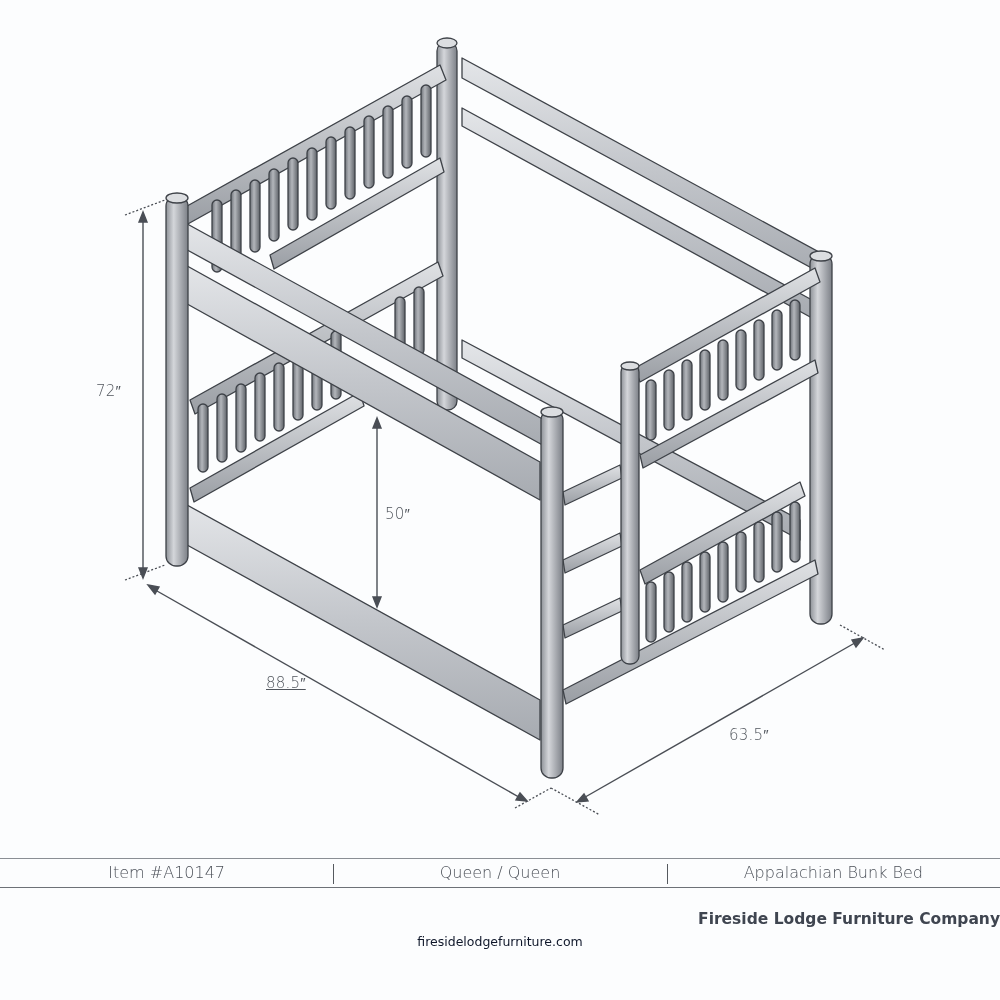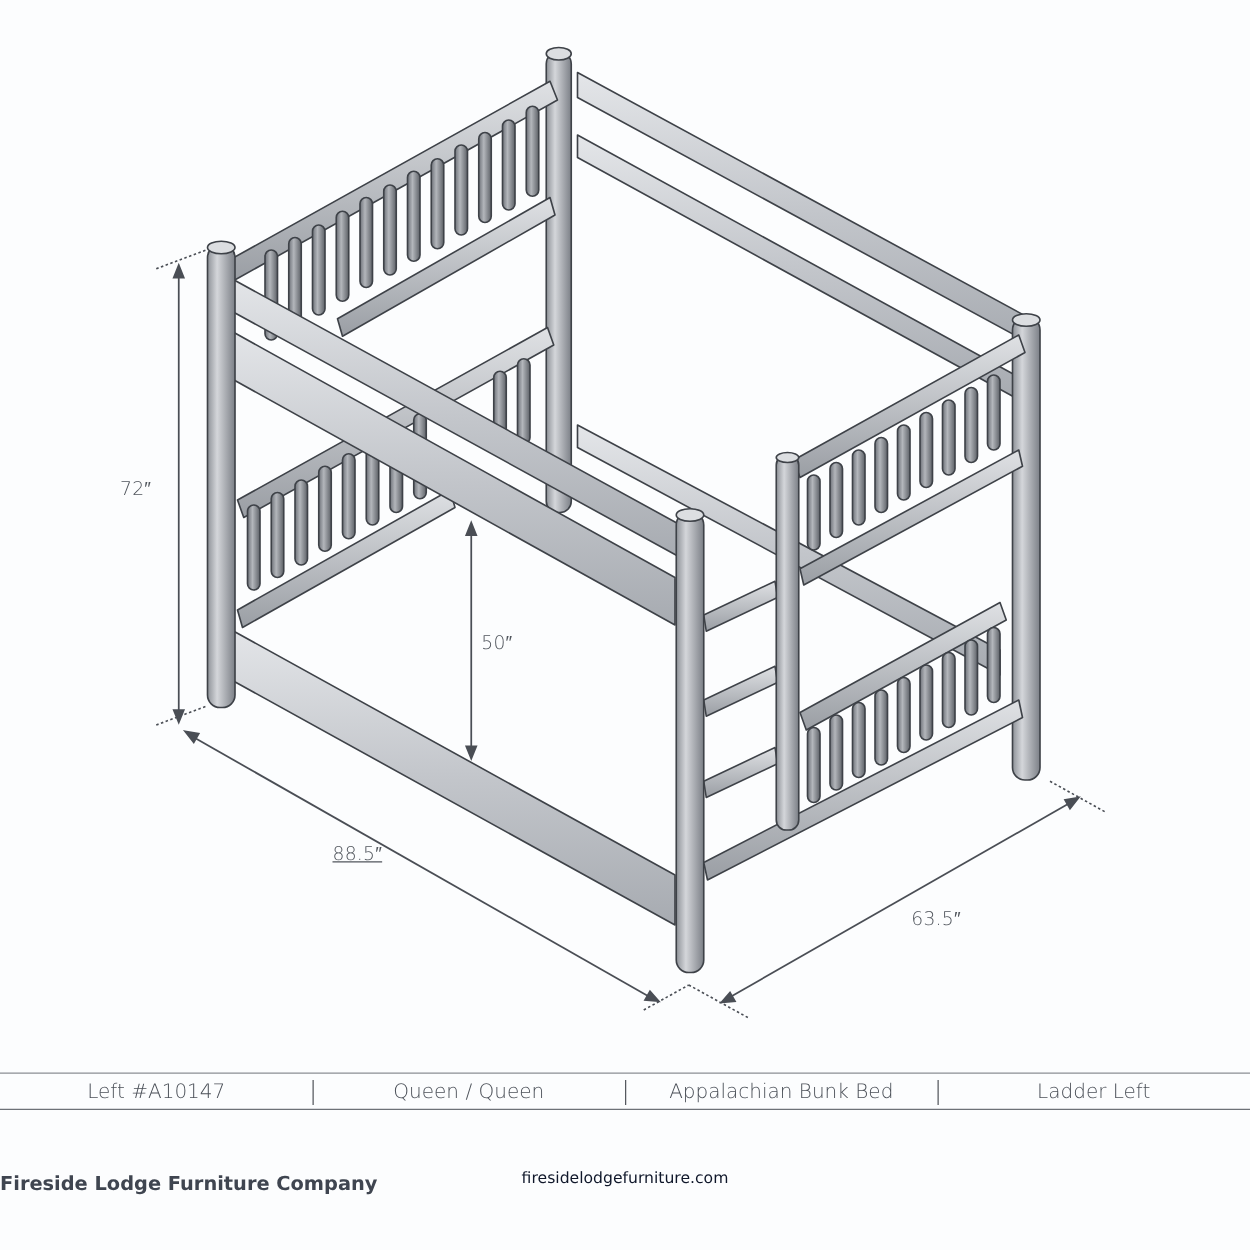--- a/index.html
+++ b/index.html
@@ -19,22 +19,22 @@
   }
   .spec-cell {
     flex: 1; text-align: center; font-size: 16px; color: #4c5159;
     font-family: "DejaVu Sans", sans-serif; font-weight: 300;
     position: relative; height: 100%; line-height: 28px;
   }
   .spec-cell + .spec-cell::before {
     content: ""; position: absolute; left: 0; top: 5px; height: 20px; width: 1px; background: #55595f;
   }
   .footer-company {
-    position: absolute; top: 910px; width: 1000px; text-align: left;
-    font-family: "DejaVu Sans", sans-serif; font-weight: bold; font-size: 15.5px; color: #3f4550; margin-top: 28px;
+    position: absolute; top: 910px; width: 1000px; text-align: right;
+    font-family: "DejaVu Sans", sans-serif; font-weight: bold; font-size: 15.5px; color: #3f4550;
   }
   .footer-url {
     position: absolute; top: 934px; width: 1000px; text-align: center;
     font-family: "DejaVu Sans", sans-serif; font-size: 12.5px; color: #0f172a;
   }
 </style>
 </head>
 <body>
 
 <div id="drawing">
@@ -185,20 +185,19 @@
     </g>
   </svg>
 
   <div class="dim-label" style="left:96px; top:382px;">72″</div>
   <div class="dim-label" style="left:385px; top:505px;">50″</div>
   <div class="dim-label" style="left:266px; top:674px;text-decoration:underline;">88.5″</div>
   <div class="dim-label" style="left:729px; top:726px;">63.5″</div>
 </div>
 
 <div class="spec-bar">
-  <div class="spec-cell">Left #A10147</div>
+  <div class="spec-cell">Item #A10147</div>
   <div class="spec-cell">Queen / Queen</div>
   <div class="spec-cell">Appalachian Bunk Bed</div>
-  <div class="spec-cell">Ladder Left</div>
 </div>
 
 <div class="footer-company">Fireside Lodge Furniture Company</div>
 <div class="footer-url">firesidelodgefurniture.com</div>
 
 </body></html>

